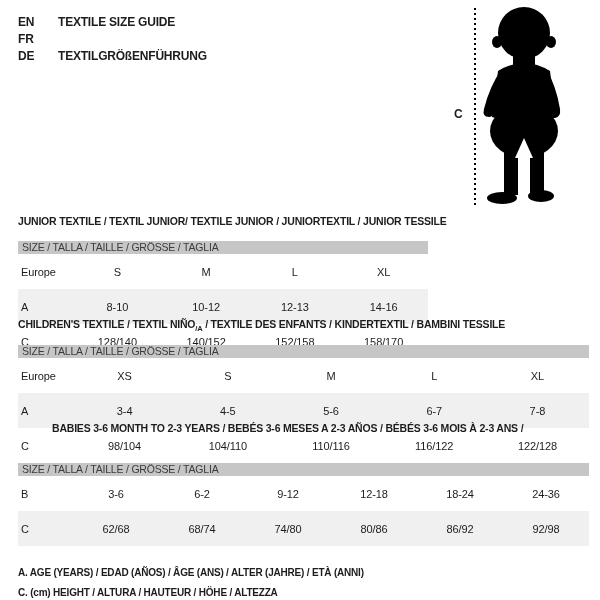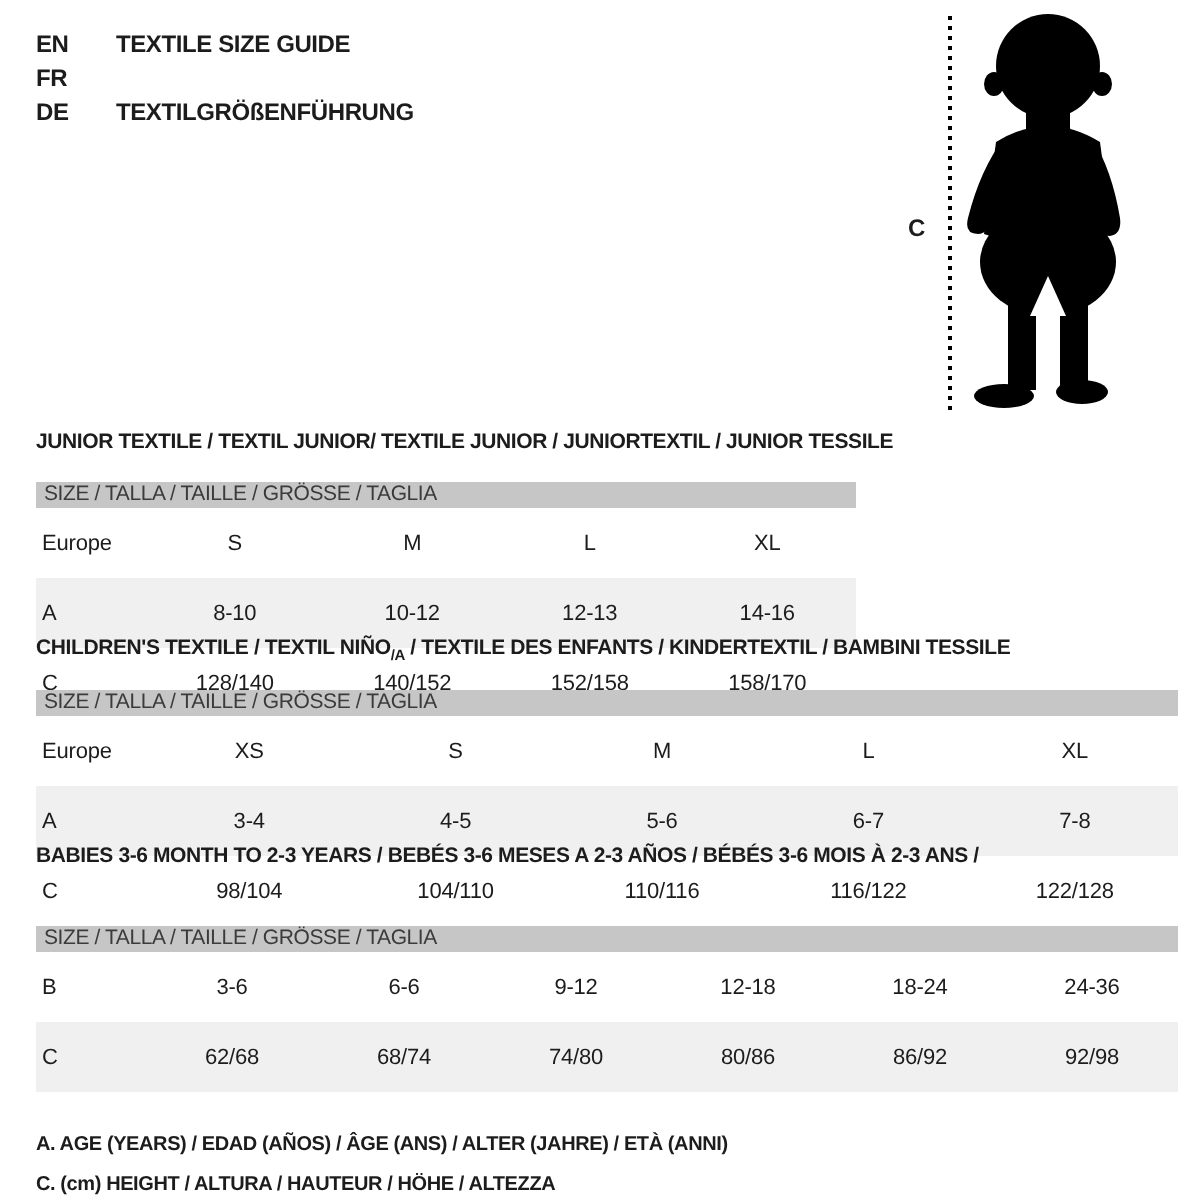--- a/index.html
+++ b/index.html
@@ -21,21 +21,21 @@
   
   .figure-line{position:absolute;left:474px;top:8px;height:200px;width:2px;
     background:repeating-linear-gradient(to bottom,#000 0 2px,transparent 2px 5px);}
   .figure-c{position:absolute;left:454px;top:107px;font-weight:700;font-size:12px;}
   .figure-svg{position:absolute;left:480px;top:5px;}
   
   .section-title{position:absolute;left:18px;font-weight:700;font-size:10.5px;letter-spacing:-0.2px;white-space:nowrap;}
   .section-title .subscript{font-size:7.5px;vertical-align:sub;}
   .title-junior{top:215px;}
   .title-children{top:318px;text-align:right;}
-  .title-babies{top:421px;line-height:15px;}
+  .title-babies{top:421px;line-height:15px;margin-left:34px;}
   
   .size-table{position:absolute;left:18px;}
   .tbl-junior{top:241px;width:410px;}
   .tbl-children{top:345px;width:571px;}
   .tbl-babies{top:463px;width:571px;}
   .size-bar{height:13px;background:var(--bar-bg);display:flex;align-items:flex-start;
     padding-left:4px;font-size:10.5px;color:#3b3b3b;letter-spacing:-0.2px;box-sizing:border-box;}
   .trow{display:flex;align-items:center;height:35px;font-size:11px;letter-spacing:-0.1px;}
   .trow.alt{background:var(--alt-bg);}
   .tlabel{width:55px;padding-left:3px;box-sizing:border-box;}
@@ -145,21 +145,21 @@
 <div class="section-title title-babies">
   <div>BABIES 3-6 MONTH TO 2-3 YEARS / BEBÉS 3-6 MESES A 2-3 AÑOS / BÉBÉS 3-6 MOIS À 2-3 ANS /</div>
 </div>
 <div class="size-table tbl-babies">
   <div class="size-bar">
     <span>SIZE / TALLA / TAILLE / GRÖSSE / TAGLIA</span>
   </div>
   <div class="trow">
     <span class="tlabel">B</span>
     <span class="tcell">3-6</span>
-    <span class="tcell">6-6</span>
+    <span class="tcell">6-2</span>
     <span class="tcell">9-12</span>
     <span class="tcell">12-18</span>
     <span class="tcell">18-24</span>
     <span class="tcell">24-36</span>
   </div>
   <div class="trow alt">
     <span class="tlabel">C</span>
     <span class="tcell">62/68</span>
     <span class="tcell">68/74</span>
     <span class="tcell">74/80</span>

